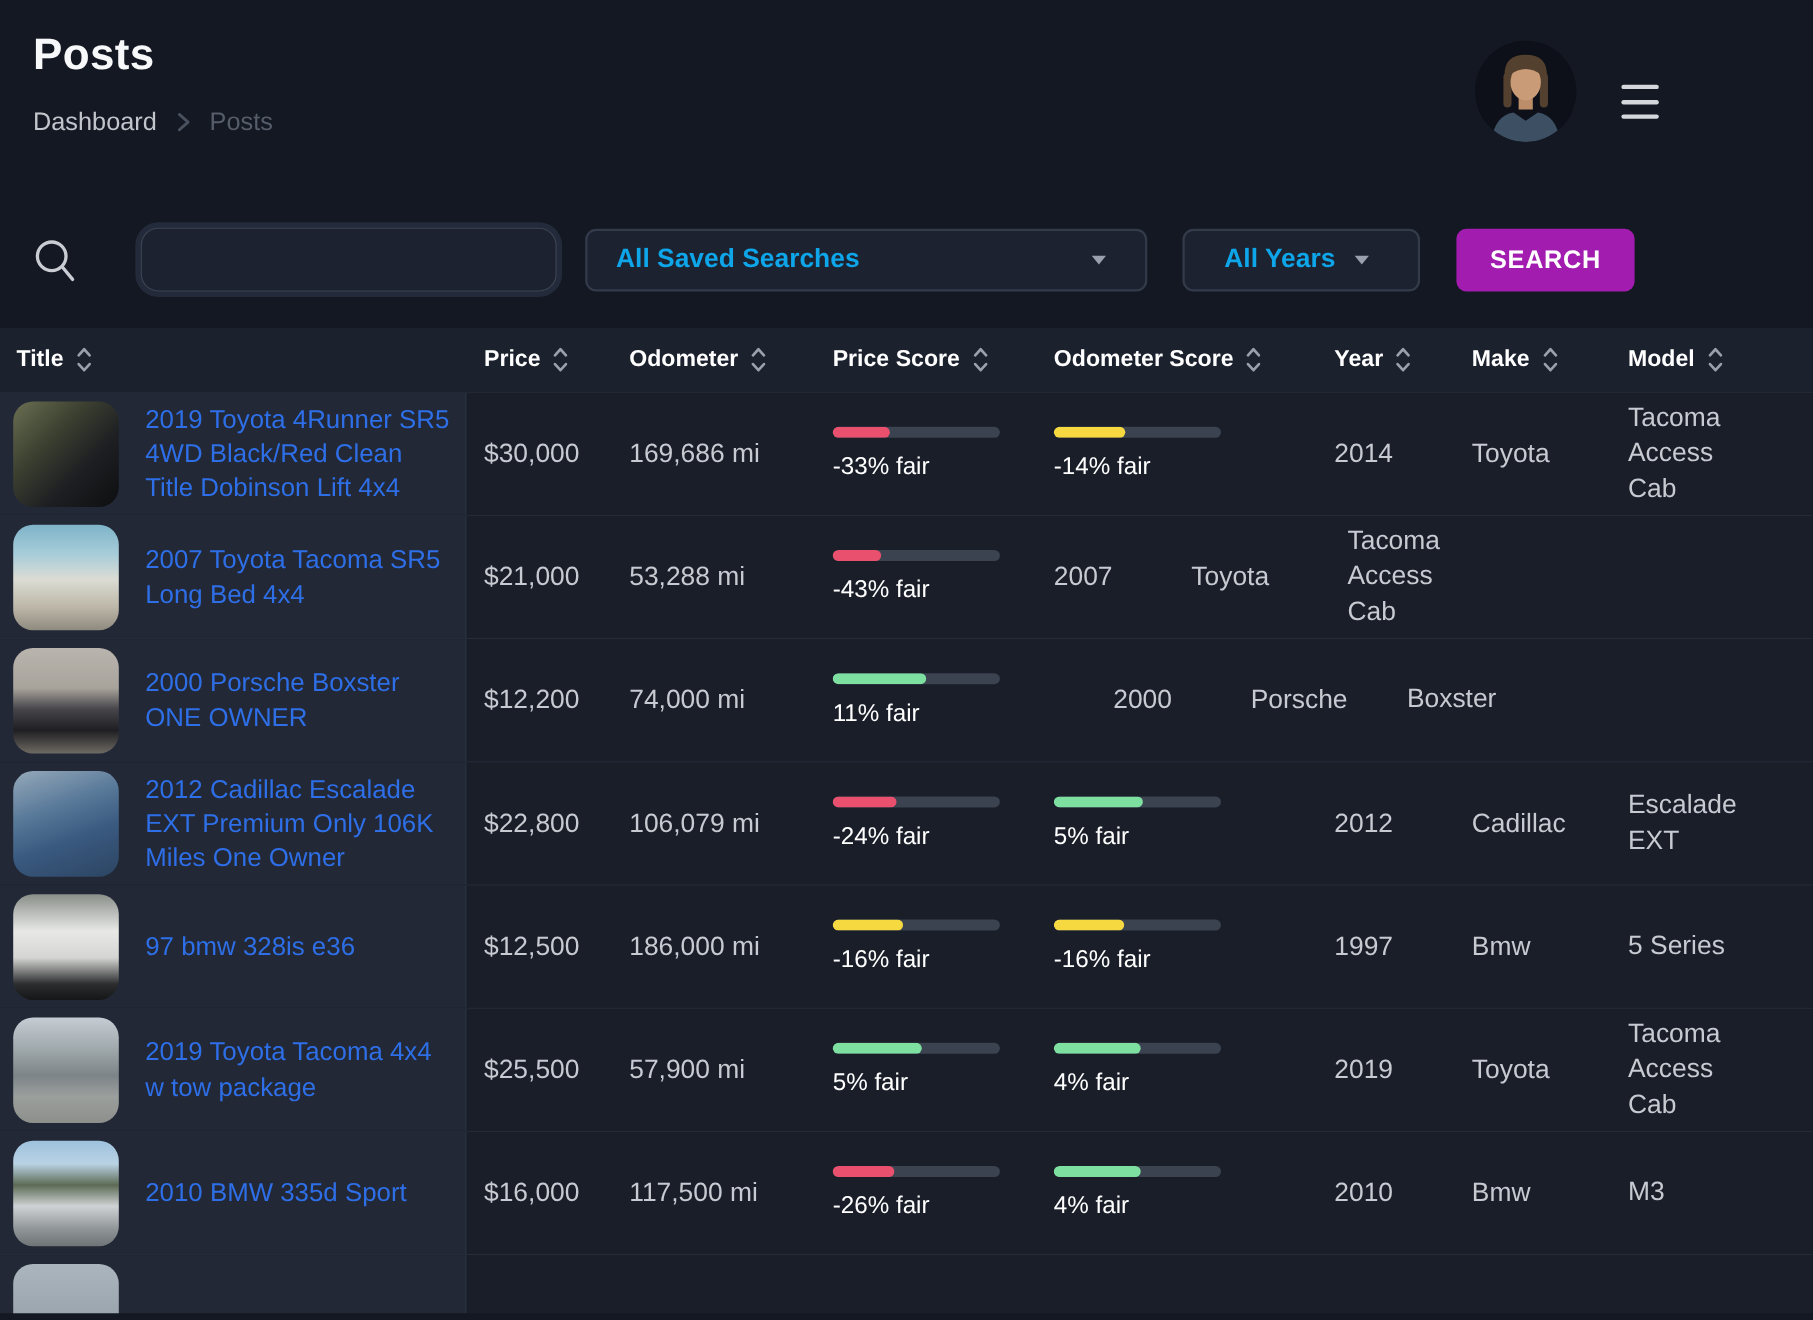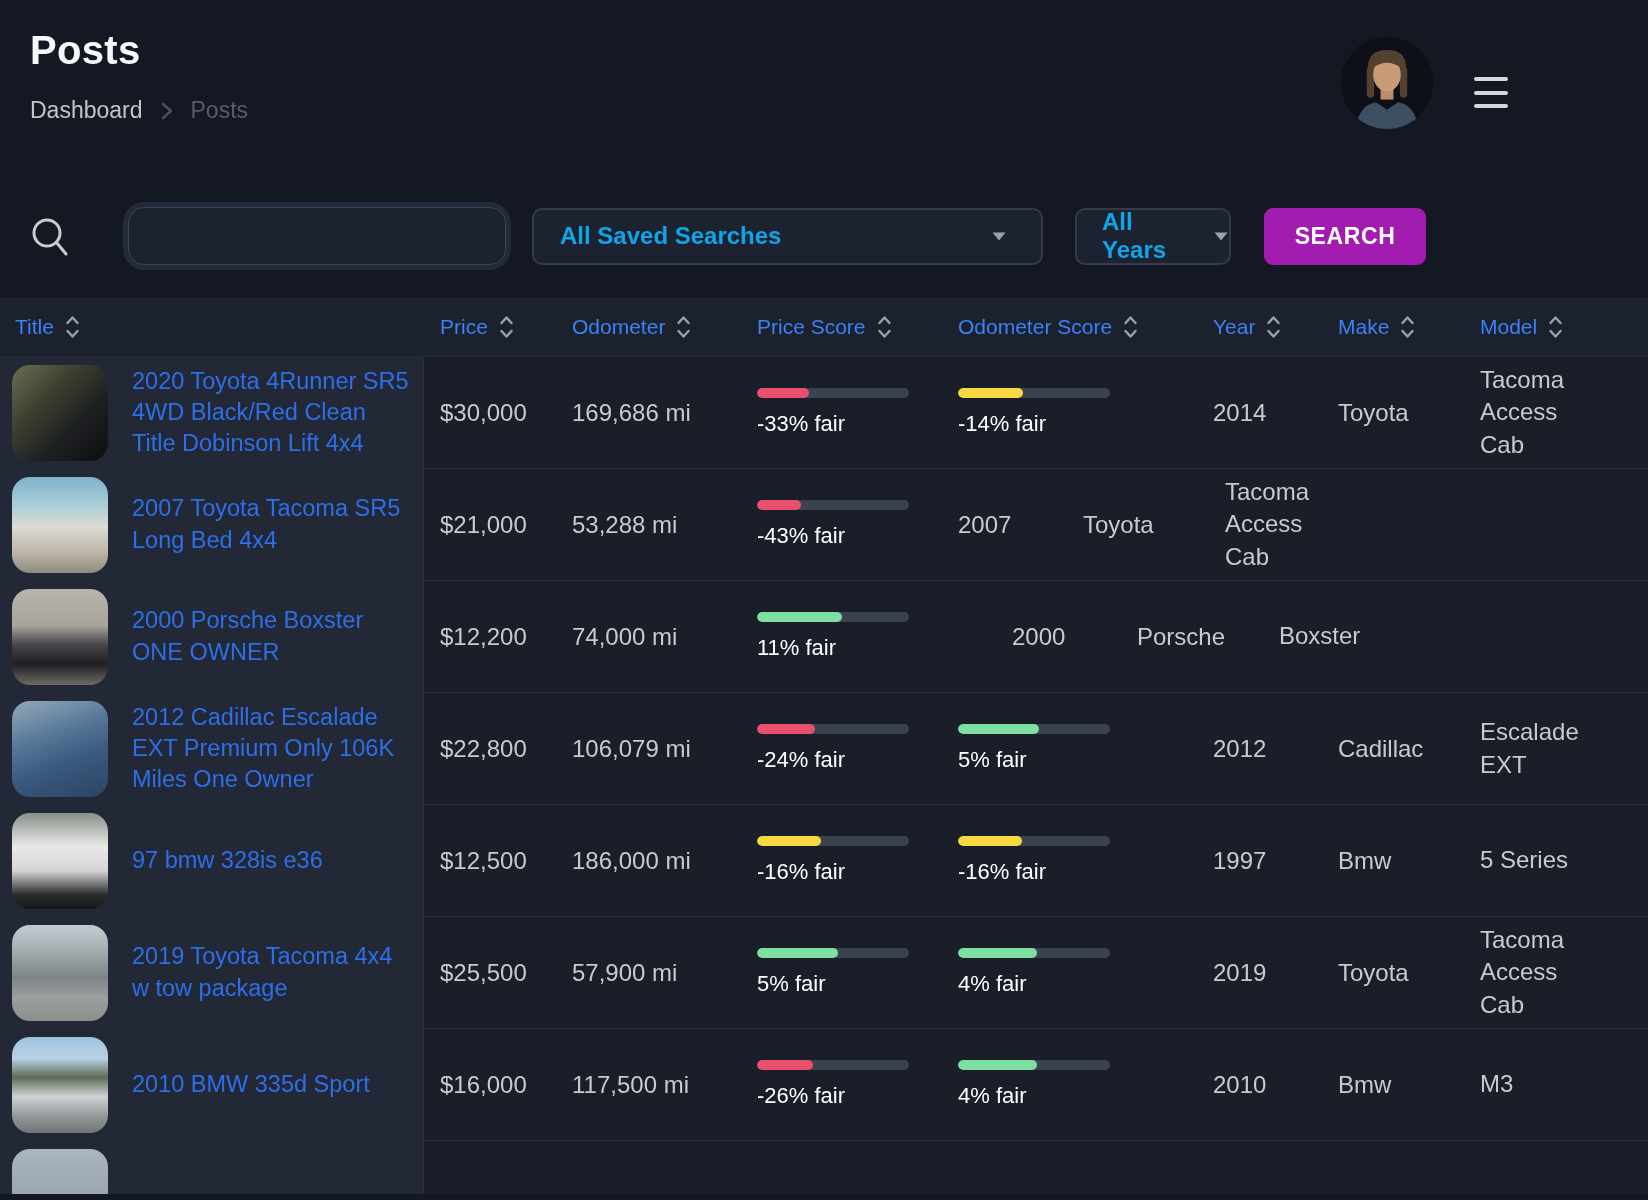--- a/index.html
+++ b/index.html
@@ -44,33 +44,33 @@
     box-shadow: 0 0 0 5px #232a39;
     color: #e6e8ec; font-size: 22px; padding: 0 20px; outline: none;
     margin-right: 26px;
   }
   .select {
     height: 57px; background: #1c2230; border: 2px solid #333b4b; border-radius: 10px;
     display: flex; align-items: center; cursor: pointer;
     color: #0ea5e9; font-size: 24px; font-weight: 700;
   }
   .select-saved { width: 511px; justify-content: space-between; padding: 0 34px 0 26px; margin-right: 32px; }
-  .select-years { width: 156px; gap: 16px; padding: 0 0 0 25px; margin-right: 33px; }
+  .select-years { width: 216px; gap: 16px; padding: 0 0 0 36px; margin-right: 33px; }
   .caret svg { display: block; }
   .search-btn {
     width: 162px; height: 57px; border: none; border-radius: 9px;
     color: #ffffff; font-family: "Liberation Sans", sans-serif;
     font-size: 23px; font-weight: 700; letter-spacing: .6px; cursor: pointer;
   }
 
   
   .table { margin-top: 31px; width: 1648px; overflow: hidden; }
   .thead {
     display: flex; align-items: center; height: 58px;
-    background: #1c212e; color: #3b82f6; font-size: 21px; font-weight: 400;
+    background: #1c212e; color: #ffffff; font-size: 21px; font-weight: 700;
   }
   .th { display: flex; align-items: center; gap: 11px; cursor: pointer; }
   .sort-icon { flex-shrink: 0; }
   .sort-icon svg { display: block; }
 
   .col-title  { width: 424px; padding-left: 15px; }
   .col-price  { width: 132px; padding-left: 16px; text-align: center; }
   .col-odo    { width: 185px; padding-left: 16px; }
   .col-pscore { width: 201px; padding-left: 16px; }
   .col-oscore { width: 255px; padding-left: 16px; }
@@ -246,21 +246,21 @@
             <path d="M2.5 9 L7.5 3.5 L12.5 9" fill="none" stroke="#9aa0ac" stroke-width="2.4" stroke-linecap="round" stroke-linejoin="round"></path>
             <path d="M2.5 17 L7.5 22.5 L12.5 17" fill="none" stroke="#9aa0ac" stroke-width="2.4" stroke-linecap="round" stroke-linejoin="round"></path>
           </svg>
       </span>
     </div>
   </div>
 
   <div class="tr">
     <div class="td col-title">
       <div class="thumb thumb-1"></div>
-      <a class="title-link">2020 Toyota 4Runner SR5 4WD Black/Red Clean Title Dobinson Lift 4x4</a>
+      <a class="title-link">2019 Toyota 4Runner SR5 4WD Black/Red Clean Title Dobinson Lift 4x4</a>
     </div>
     <div class="td col-price">
         <span>$30,000</span>
       </div>
     <div class="td col-odo">
         <span>169,686 mi</span>
       </div>
     <div class="td col-pscore">
       <div class="score">
         <div class="bar">

